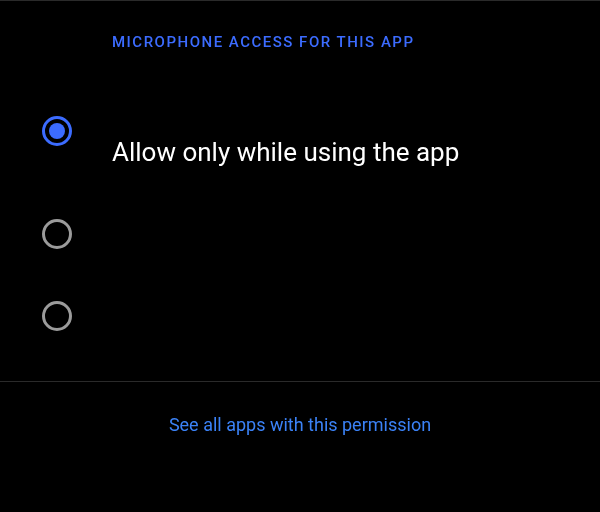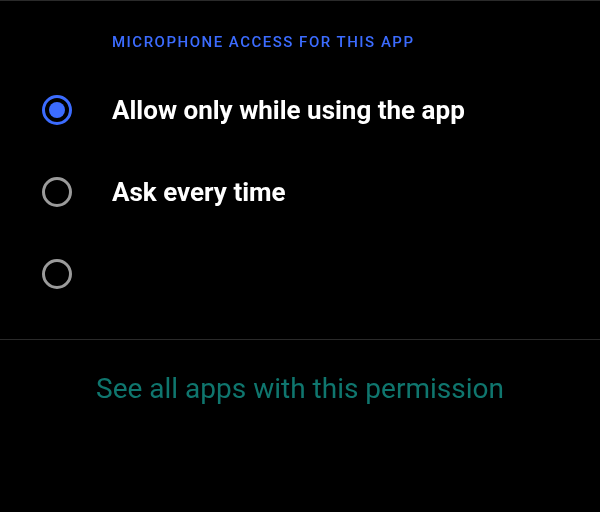--- a/index.html
+++ b/index.html
@@ -53,29 +53,30 @@
       border-radius: 50%;
       background: #3c6cff;
       display: none;
     }
     .radio-outer.selected .radio-inner {
       display: block;
     }
     .radio-label {
       color: #fff;
       font-size: 26px;
-      font-weight: 700;
+      font-weight: 400;
+      margin-top: 42px;
     }
     .footer-link {
       text-align: center;
       padding: 32px 0;
     }
     .footer-link span {
-      color: #0f766e;
-      font-size: 28px;
+      color: #3b82f6;
+      font-size: 18px;
       font-weight: 400;
       cursor: pointer;
     }
   </style>
 </head>
 <body>
 
 <div class="divider"></div>
 
 <div class="section-header">MICROPHONE ACCESS FOR THIS APP</div>
@@ -86,21 +87,20 @@
     <div class="radio-outer selected">
       <div class="radio-inner"></div>
     </div>
     <div class="radio-label">Allow only while using the app</div>
   </div>
 
   <div class="radio-row">
     <div class="radio-outer">
       
     </div>
-    <div class="radio-label">Ask every time</div>
   </div>
 
   <div class="radio-row">
     <div class="radio-outer">
       
     </div>
   </div>
 
 </div>
 

